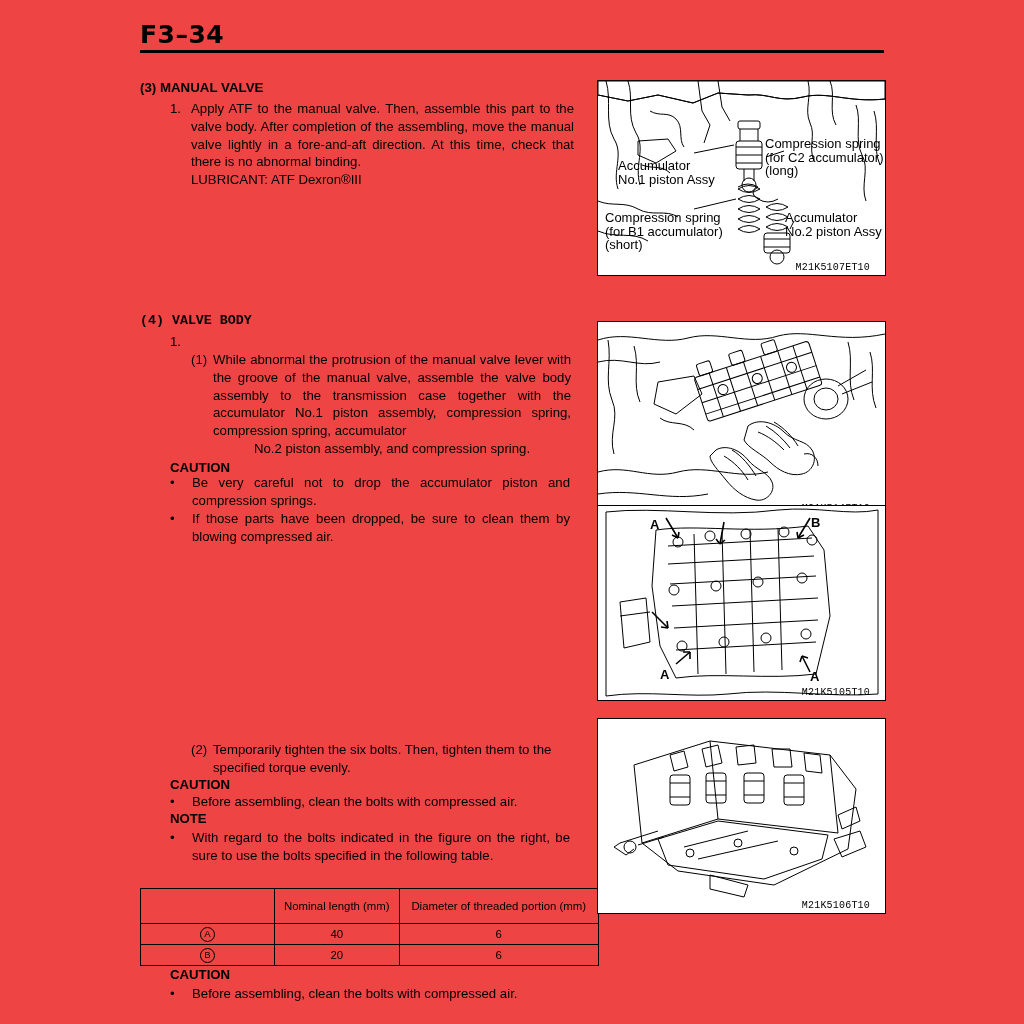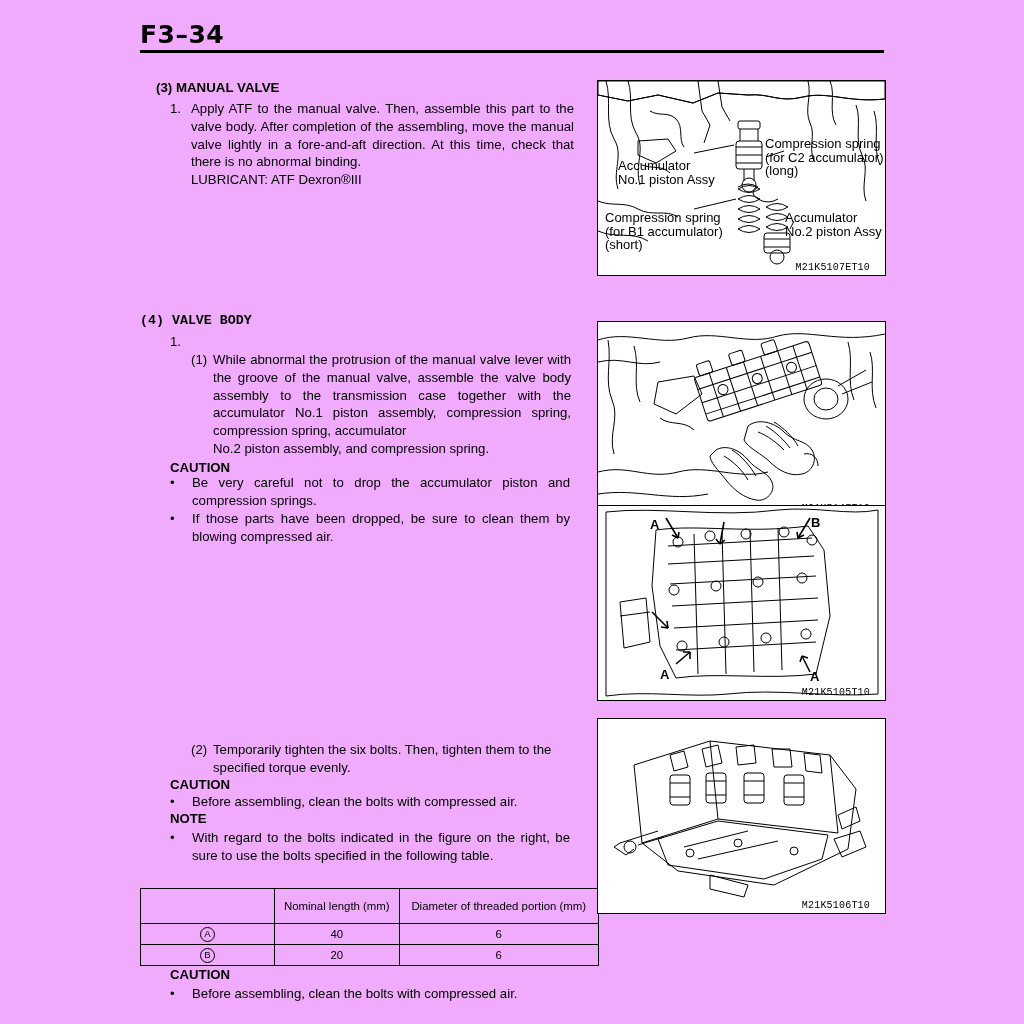--- a/index.html
+++ b/index.html
@@ -13,21 +13,21 @@
     font-family: "Liberation Sans", sans-serif;
     color: #000000;
     position: relative;
     overflow: hidden;
   }
   .page {
     position: absolute;
     left: 0; top: 0;
     width: 1024px;
     height: 1024px;
-    background: #f0abfc;
+    background: #ef4444;
   }
 
   
   .page-header {
     position: absolute;
     left: 140px;
     top: 22px;
     width: 744px;
   }
   .page-number {
@@ -143,35 +143,35 @@
 </head>
 <body>
 
 <div class="page">
 
   <div class="page-header">
     <div class="page-number">F3–34</div>
     <div class="header-rule"></div>
   </div>
 
-  <div class="sec-title" style="left:140px; top:80px;margin-left:16px;">(3) MANUAL VALVE</div>
+  <div class="sec-title" style="left:140px; top:80px;">(3) MANUAL VALVE</div>
 
   <div class="marker" style="left:170px; top:100px;">1.</div>
 
   <div class="para nojust" style="left:191px; top:171px; width:383px;">LUBRICANT:  ATF Dexron®III</div>
 
   <div class="para" style="left:191px; top:100px; width:383px;">Apply ATF to the manual valve. Then, assemble this part to the valve body. After completion of the assembling, move the manual valve lightly in a fore-and-aft direction. At this time, check that there is no abnormal binding.</div>
 
   <div class="sec-title" style="left:140px; top:313px;font-family:Liberation Mono, monospace;">(4) VALVE BODY</div>
 
   <div class="marker" style="left:170px; top:333px;">1.</div>
 
   <div class="marker" style="left:191px; top:351px;">(1)</div>
   <div class="para" style="left:213px; top:351px; width:358px;">While abnormal the protrusion of the manual valve lever with the groove of the manual valve, assemble the valve body assembly to the transmission case together with the accumulator No.1 piston assembly, compression spring, compression spring, accumulator</div>
-  <div class="para nojust" style="left:213px; top:440px; width:358px;">No.2 piston assembly, and compression spring.</div>
+  <div class="para nojust" style="left:213px; top:440px; width:358px;text-align:center;">No.2 piston assembly, and compression spring.</div>
 
   <div class="caution-head" style="left:170px; top:460px;">CAUTION</div>
 
   <div class="bullet" style="left:170px; top:474px; width:400px;">
     <span class="dot">•</span>
     <span class="btext">Be very careful not to drop the accumulator piston and compression springs.</span>
   </div>
 
   <div class="bullet" style="left:170px; top:510px; width:400px;">
     <span class="dot">•</span>

